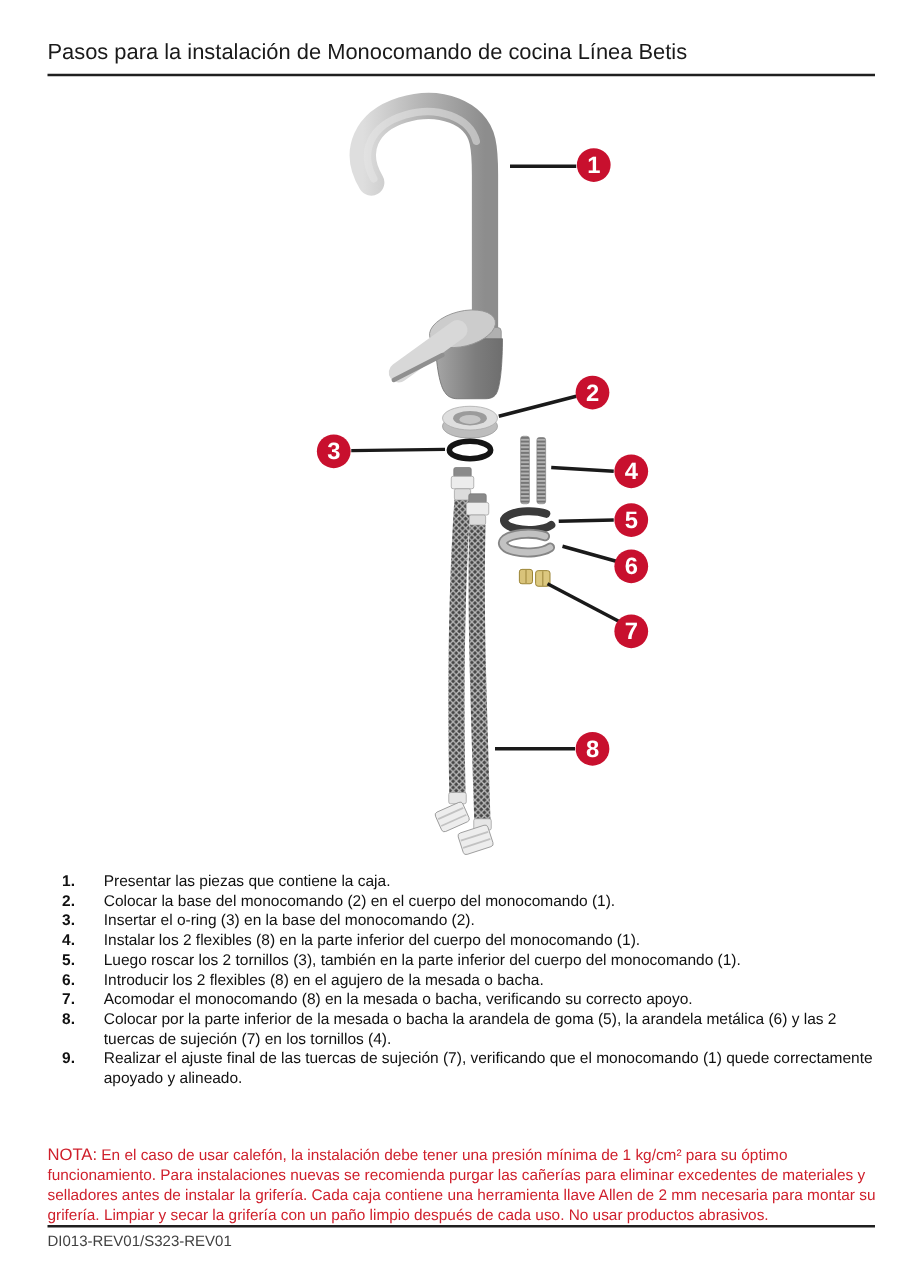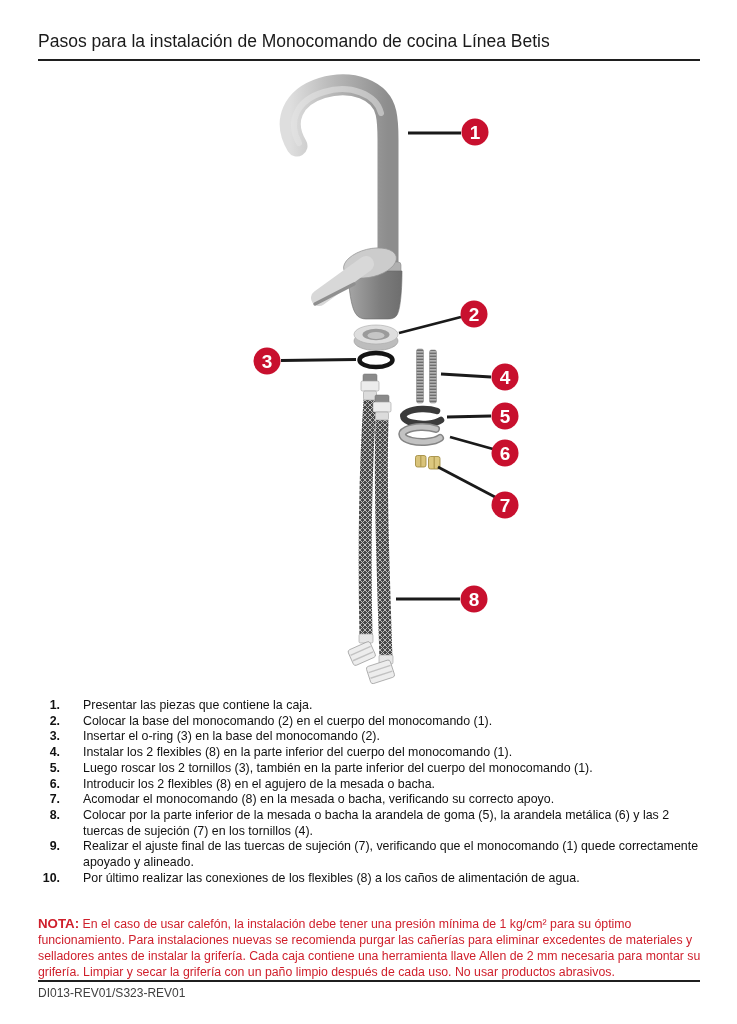--- a/index.html
+++ b/index.html
@@ -35,21 +35,21 @@
   }
   .step{display:flex;}
   .step .num{flex:0 0 24px;text-align:right;font-weight:700;padding-right:5px;}
   .step .txt{flex:1;margin-left:18px;}
   
   .note{
     position:absolute;left:38px;top:904px;width:664px;
     font-size:12.3px;line-height:15.9px;
     color:var(--note-red,#cf1f2b);
   }
-  .note .note-label{font-weight:700;font-size:13.3px;}
+  .note .note-label{font-weight:400;font-size:13.3px;}
   
   .footer-rule{
     position:absolute;left:38px;top:980px;width:662px;height:1.5px;
     background:#1f1f1f;
   }
   .footer-code{
     position:absolute;left:38px;top:986px;width:662px;
     text-align:left;font-size:12px;color:#404040;
   }
 </style>
@@ -220,24 +220,20 @@
         <span class="txt">Acomodar el monocomando (8) en la mesada o bacha, verificando su correcto apoyo.</span>
       </div>
     <div class="step">
         <span class="num">8.</span>
         <span class="txt">Colocar por la parte inferior de la mesada o bacha la arandela de goma (5), la arandela metálica (6) y las 2 tuercas de sujeción (7) en los tornillos (4).</span>
       </div>
     <div class="step">
         <span class="num">9.</span>
         <span class="txt">Realizar el ajuste final de las tuercas de sujeción (7), verificando que el monocomando (1) quede correctamente apoyado y alineado.</span>
       </div>
-    <div class="step">
-        <span class="num">10.</span>
-        <span class="txt">Por último realizar las conexiones de los flexibles (8) a los caños de alimentación de agua.</span>
-      </div>
   </div>
 
   <p class="note">
     <span class="note-label">NOTA:</span>
     <span class="note-body">En el caso de usar calefón, la instalación debe tener una presión mínima de 1 kg/cm² para su óptimo funcionamiento. Para instalaciones nuevas se recomienda purgar las cañerías para eliminar excedentes de materiales y selladores antes de instalar la grifería. Cada caja contiene una herramienta llave Allen de 2 mm necesaria para montar su grifería. Limpiar y secar la grifería con un paño limpio después de cada uso. No usar productos abrasivos.</span>
   </p>
 
   <div class="footer-rule"></div>
   <div class="footer-code">DI013-REV01/S323-REV01</div>
 

